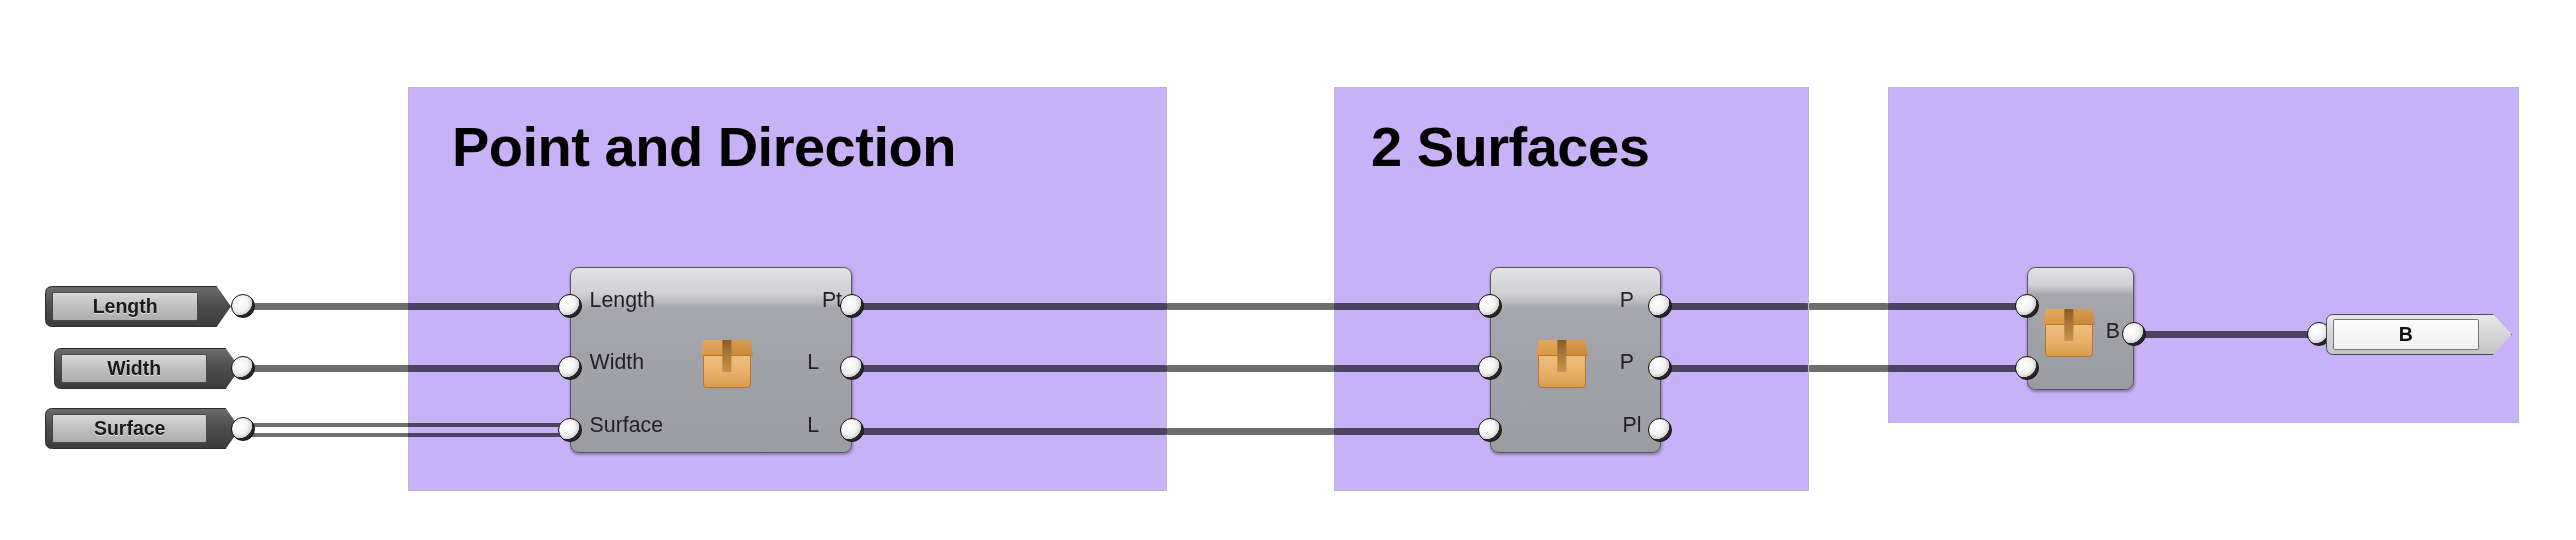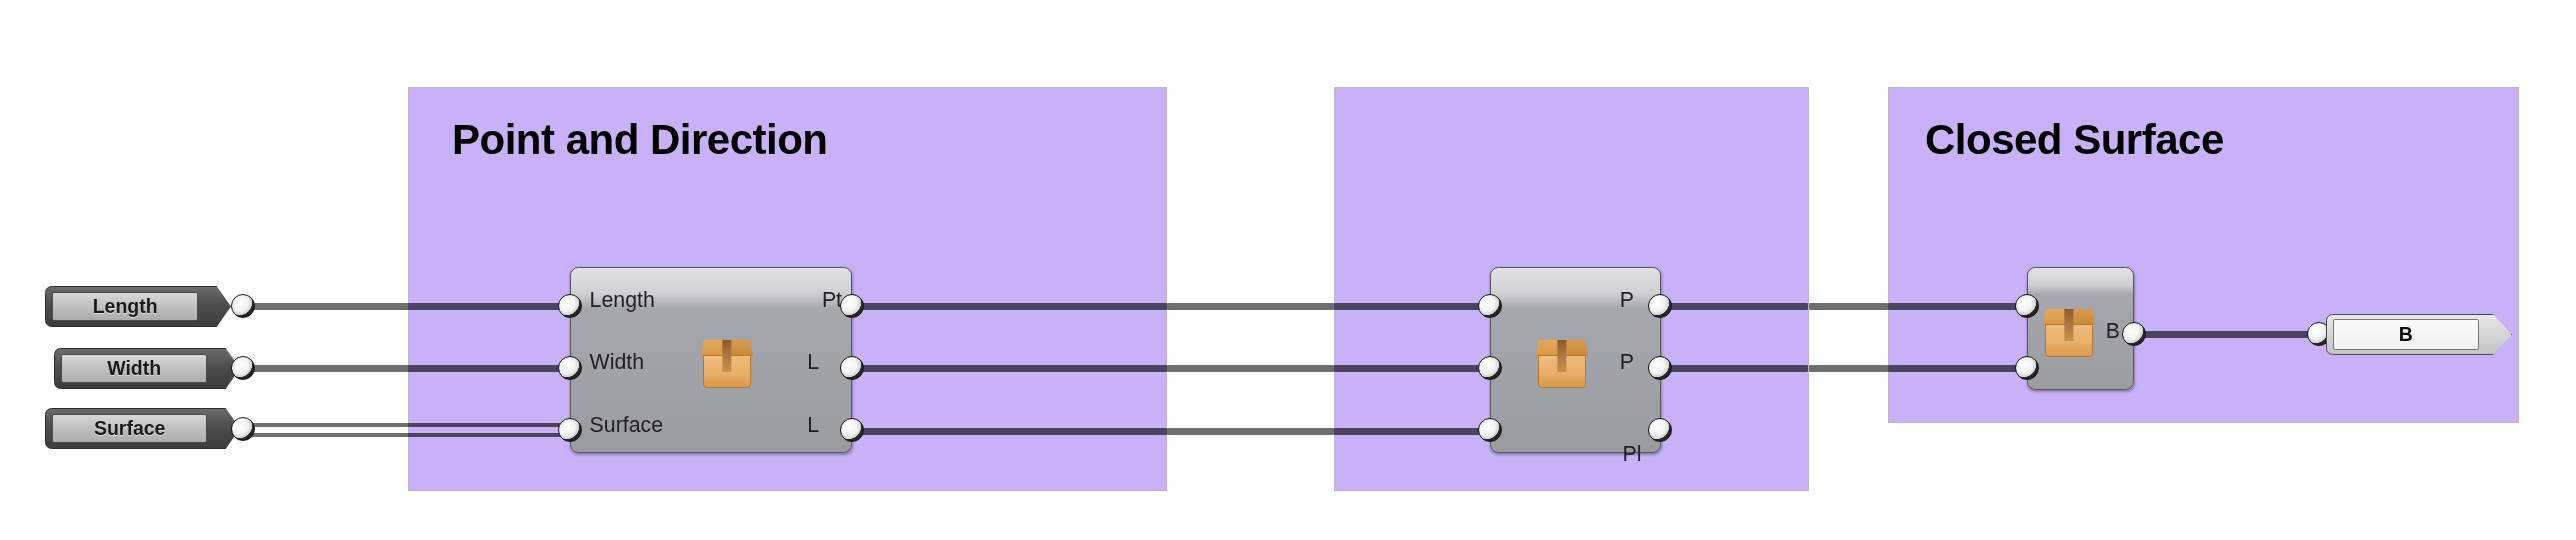--- a/index.html
+++ b/index.html
@@ -15,21 +15,21 @@
   
   .group{
     position:absolute;
     background:#c9b1f7;
     border:0.9px solid #bfb2cf;
     box-sizing:border-box;
   }
   .group-title{
     position:absolute;
     color:#000000;
-    font-size:42px;
+    font-size:56px;
     font-weight:bold;
     letter-spacing:-0.5px;
     white-space:nowrap;
     line-height:1;
   }
 
   
   .wire{position:absolute;background:#6e6e6e;height:6.5px;border-radius:0.9px;}
   .wire.inner{background:#4c4360;}
   .wire-thin{position:absolute;background:#6e6e6e;height:3.7px;}
@@ -135,21 +135,21 @@
 </head>
 <body>
 
 <div id="canvas">
 
   <div class="group" style="left:408px;top:87px;width:759px;height:404px;"></div>
   <div class="group" style="left:1334px;top:87px;width:475px;height:404px;"></div>
   <div class="group" style="left:1888px;top:87px;width:631px;height:336px;"></div>
 
   <div class="group-title" style="left:452px;top:119px;">Point and Direction</div>
-  <div class="group-title" style="left:1925px;top:119px;">Closed Surface</div>
+  <div class="group-title" style="left:1371px;top:119px;">2 Surfaces</div>
 
   <div class="wire" style="left:252px;top:303px;width:158px;"></div>
   <div class="wire inner" style="left:408px;top:303px;width:162px;"></div>
 
   <div class="wire" style="left:252px;top:365px;width:158px;"></div>
   <div class="wire inner" style="left:408px;top:365px;width:162px;"></div>
 
   <div class="wire-thin" style="left:252px;top:423px;width:158px;"></div>
   <div class="wire-thin" style="left:252px;top:433px;width:158px;"></div>
   <div class="wire-thin inner" style="left:408px;top:423px;width:162px;"></div>
@@ -218,21 +218,21 @@
   <div class="nub left" style="left:570px;top:306px;"></div>
   <div class="nub left" style="left:570px;top:368px;"></div>
   <div class="nub left" style="left:570px;top:430px;"></div>
   <div class="nub right" style="left:852px;top:306px;"></div>
   <div class="nub right" style="left:852px;top:368px;"></div>
   <div class="nub right" style="left:852px;top:430px;"></div>
 
   <div class="comp" style="left:1490px;top:267px;width:171px;height:186px;">
     <div class="port-label out" style="right:26px;top:22px;">P</div>
     <div class="port-label out" style="right:26px;top:84px;">P</div>
-    <div class="port-label out" style="right:18.6px;top:147px;margin-top:29px;">Pl</div>
+    <div class="port-label out" style="right:18.6px;top:147px;">Pl</div>
 
     <div class="boxicon" style="left:45px;top:72px;">
       <div class="lid-l"></div>
         <div class="lid-r"></div>
       <div class="seam"></div>
         <div class="front"></div>
         <div class="tape"></div>
     </div>
   </div>
   <div class="nub left" style="left:1490px;top:306px;"></div>

